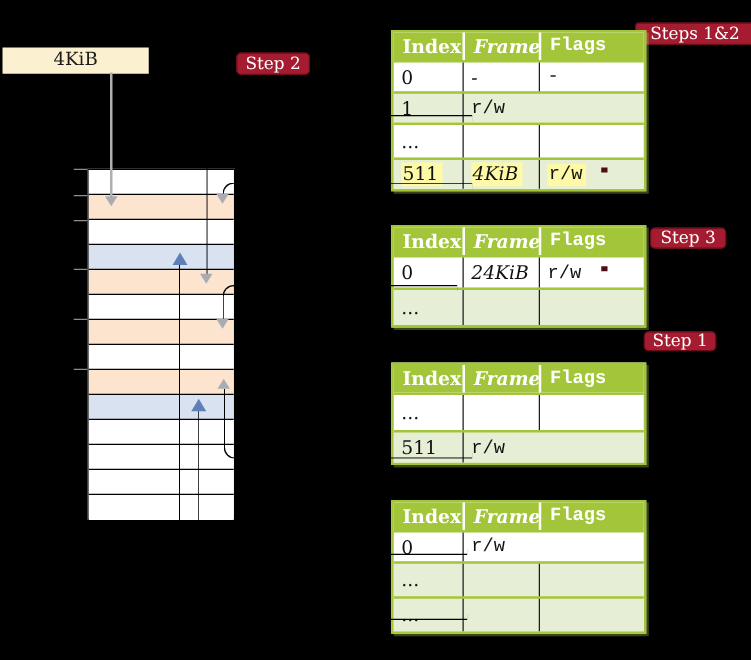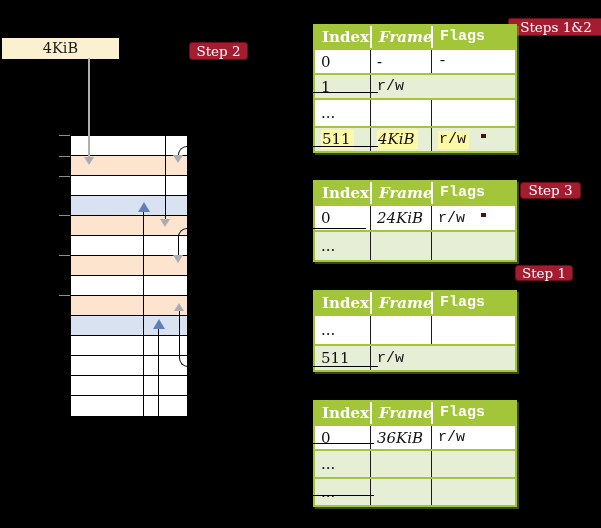--- a/index.html
+++ b/index.html
@@ -213,23 +213,20 @@
   <div class="ptable" style="top:400px">
     <div class="thead">
       <div class="th c1">Index</div>
       <div class="th c2">Frame</div>
       <div class="th c3">Flags</div>
     </div>
     <div class="trow" style="height:25px">
       <div class="td c1">
           <span>0</span>
         </div>
-      <div class="td c2">
-          <span>36KiB</span>
-        </div>
       <div class="td c3">
           <span>r/w</span>
         </div>
     </div>
     <div class="trow shade" style="height:28px">
       <div class="td c1">
           <span>...</span>
         </div>
       <div class="td c2">
           <span></span>

